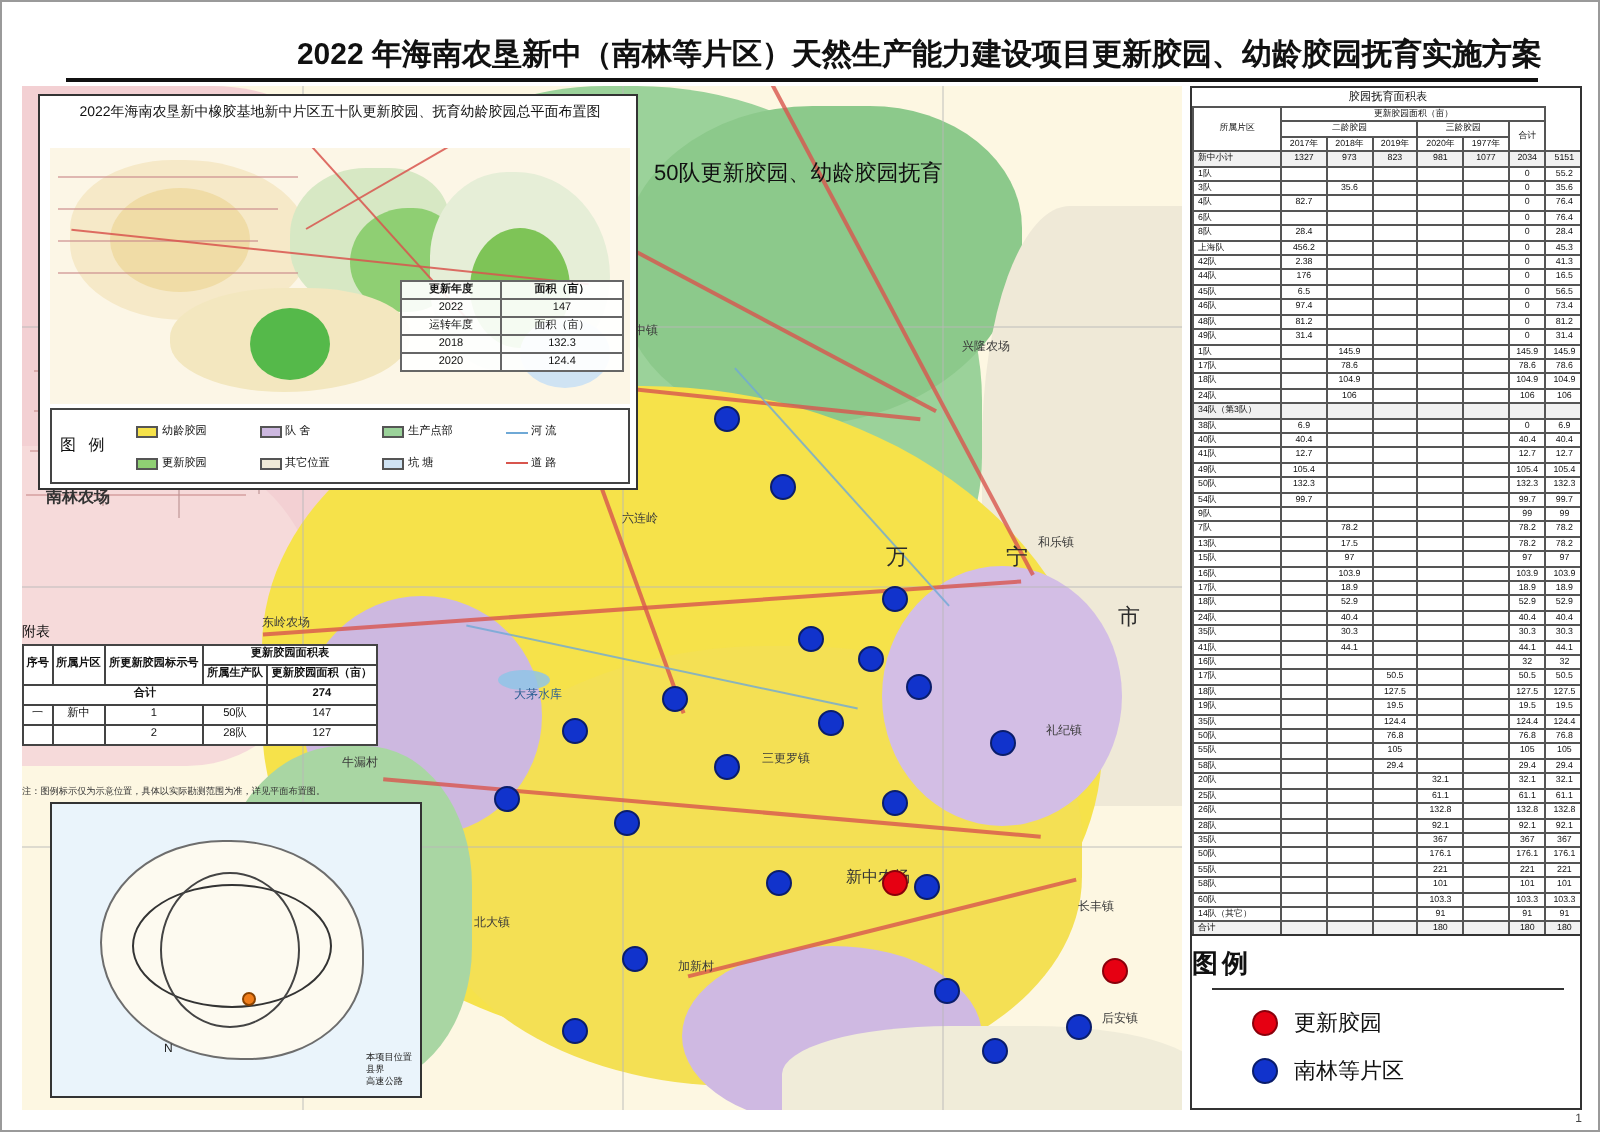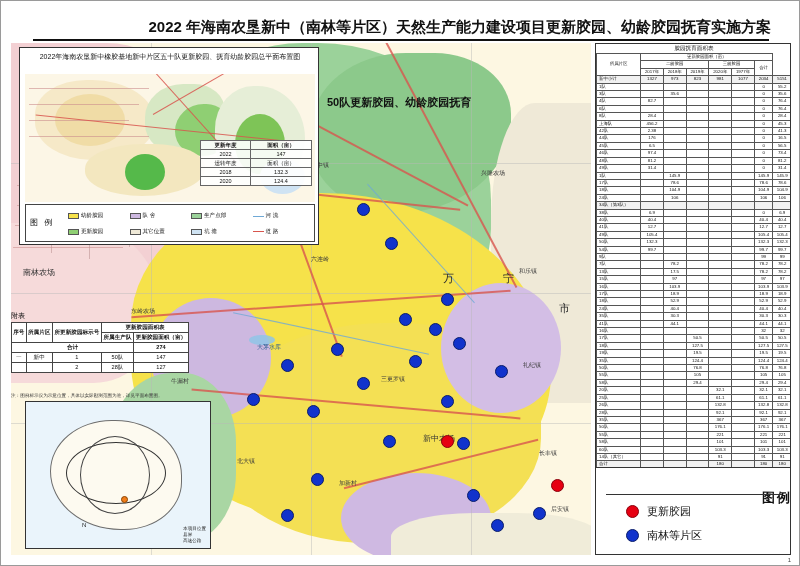--- a/index.html
+++ b/index.html
@@ -101,21 +101,21 @@
   
   .dot {
     position:absolute; width:13px; height:13px; border-radius:50%;
     border:1px solid #0b1a5e;
   }
   .dot.blue { background:#1133cc; border-color:#0a1d6b; }
   .dot.red  { background:#e60012; border-color:#8a000b; }
   
   #annot-50 {
     position:absolute; left:326px; top:78px; font-size:11px; color:#111;
-    font-weight:bold; white-space:nowrap;margin-top:16px;
+    font-weight:normal; white-space:nowrap;
   }
   
   #inset-plan {
     position:absolute; left:18px; top:46px; width:300px; height:198px;
     background:#ffffff; border:1px solid #333;
   }
   #inset-plan .ip-title {
     position:absolute; left:6px; top:4px; width:288px;
     font-size:7px; color:#111; text-align:center; line-height:10px;
   }
@@ -229,21 +229,21 @@
   }
   #stat-table th { font-weight:normal; }
   #stat-table td.lbl { text-align:left; padding-left:2px; }
   #stat-table tr.grp td { background:#f1f1f1; }
   
   #main-legend {
     position:absolute; left:594px; top:466px; width:196px; height:88px;
     background:#fff; border:1px solid #333;
   }
   #ml-title {
-    position:absolute; left:0; top:21px; width:196px; text-align:right;
+    position:absolute; left:0; top:5px; width:196px; text-align:left;
     font-size:13px; font-weight:bold; color:#111; letter-spacing:2px;
   }
   #ml-rule {
     position:absolute; left:10px; top:26px; width:176px; height:1px;
     background:#333;
   }
   .ml-row {
     position:absolute; left:30px; display:flex; align-items:center;
     font-size:11px; color:#111; gap:8px;
   }
@@ -312,21 +312,21 @@
     <div class="road" style="left:330px;top:420px;width:200px;transform:rotate(-14deg);"></div>
 
     <div class="riverline" style="left:220px;top:290px;width:200px;transform:rotate(12deg);"></div>
     <div class="riverline" style="left:330px;top:200px;width:160px;transform:rotate(48deg);"></div>
     <div class="water" style="left:238px;top:292px;width:26px;height:10px;border-radius:50%;"></div>
 
     <div id="map-labels">
         <div class="mlabel big" style="left: 432px; top: 228px;">万</div>
         <div class="mlabel big" style="left: 492px; top: 228px;">宁</div>
         <div class="mlabel big" style="left: 548px; top: 258px;">市</div>
-        <div class="mlabel med" style="left: 12px; top: 224px;">南林农场</div>
+        <div class="mlabel med" style="left: 12px; top: 200px; font-weight: bold;">南林农场</div>
         <div class="mlabel med" style="left: 412px; top: 390px;">新中农场</div>
         <div class="mlabel" style="left: 300px; top: 118px;">新中镇</div>
         <div class="mlabel" style="left: 196px; top: 168px;">南林乡</div>
         <div class="mlabel" style="left: 470px; top: 126px;">兴隆农场</div>
         <div class="mlabel" style="left: 120px; top: 264px;">东岭农场</div>
         <div class="mlabel blue" style="left: 246px; top: 300px;">大茅水库</div>
         <div class="mlabel" style="left: 160px; top: 334px;">牛漏村</div>
         <div class="mlabel" style="left: 328px; top: 436px;">加新村</div>
         <div class="mlabel" style="left: 370px; top: 332px;">三更罗镇</div>
         <div class="mlabel" style="left: 512px; top: 318px;">礼纪镇</div>

